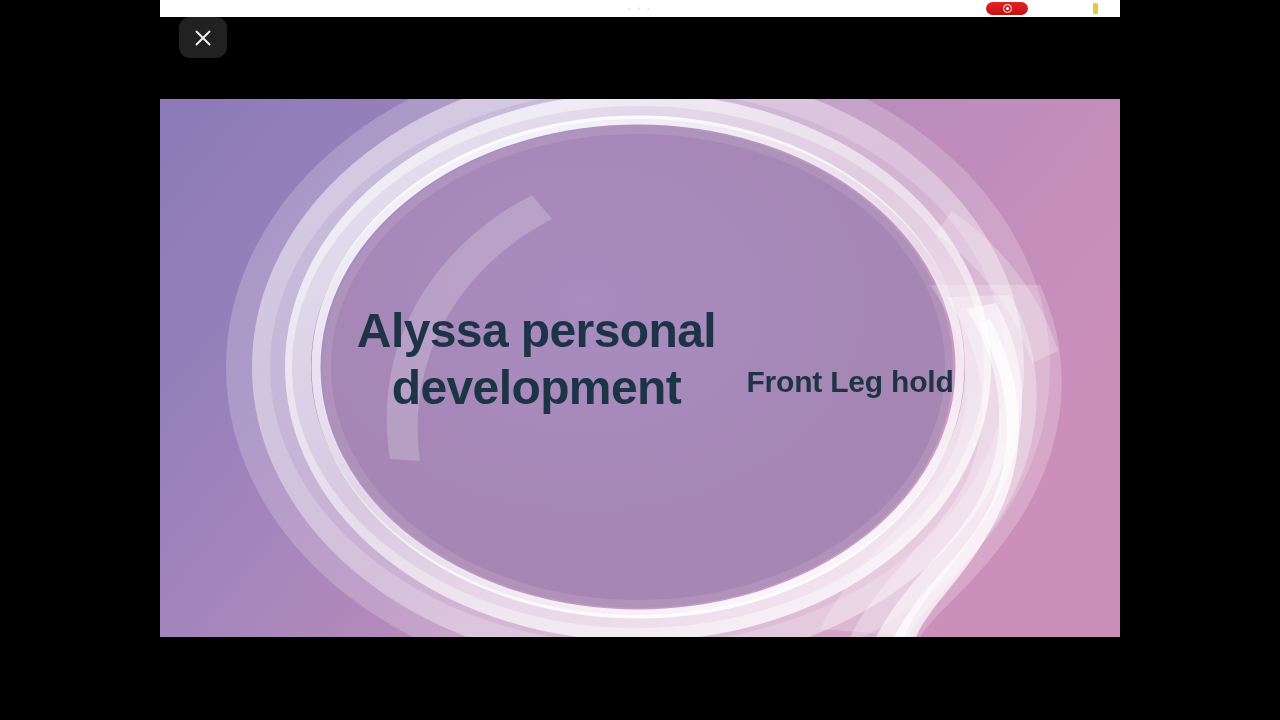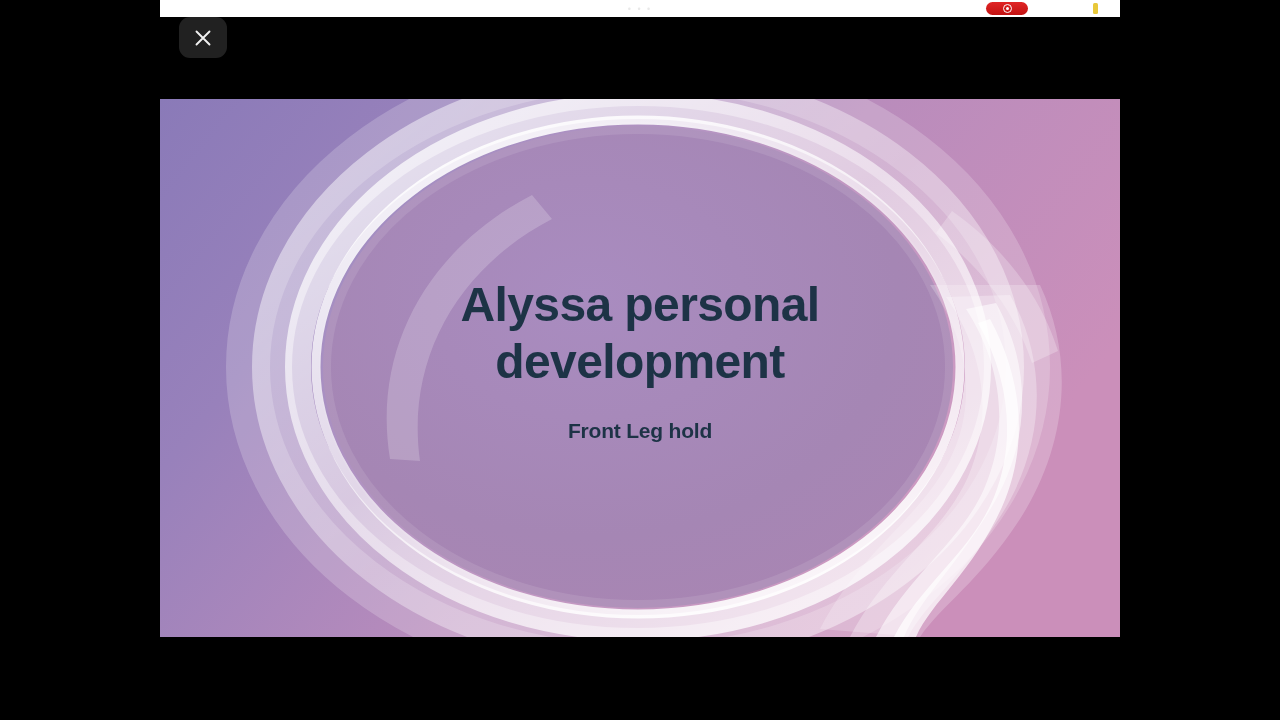--- a/index.html
+++ b/index.html
@@ -114,40 +114,40 @@
 
   .slide-art { position:absolute; inset:0; width:100%; height:100%; }
 
   .slide-content {
     position: absolute;
     left: 0;
     top: 0;
     width: 100%;
     height: 100%;
     display: flex;
-    flex-direction: column;
+    flex-direction: row;
     align-items: center;
     justify-content: center;
     z-index: 5;
   }
 
   .slide-title {
     color: #1d3346;
     font-size: 48px;
     font-weight: 700;
     line-height: 1.18;
     text-align: center;
     letter-spacing: -0.6px;
     max-width: 420px;
     margin-top: -16px;
   }
 
   .slide-subtitle {
     color: #1d3346;
-    font-size: 21px;
+    font-size: 30px;
     font-weight: 700;
     text-align: center;
     letter-spacing: -0.2px;
     margin-top: 28px;
   }
 </style>
 </head>
 <body>
 
 <div id="app">

